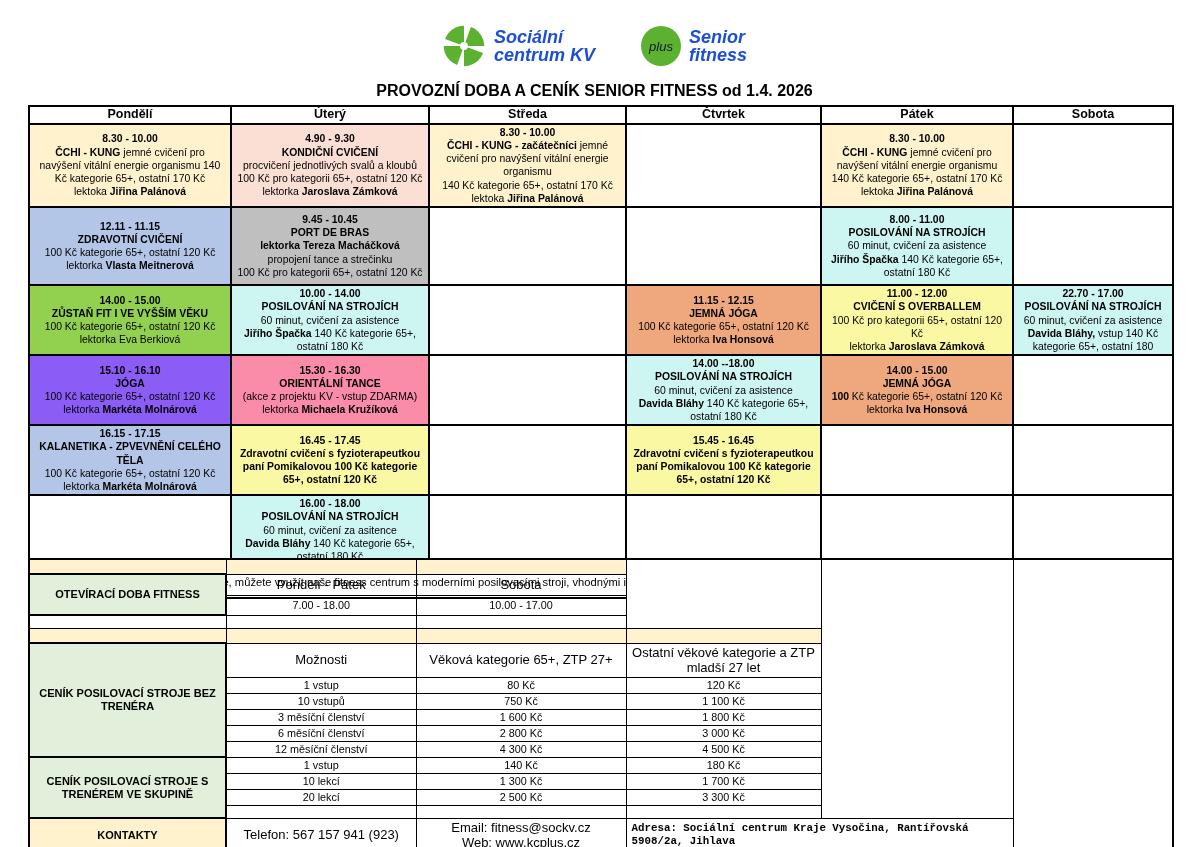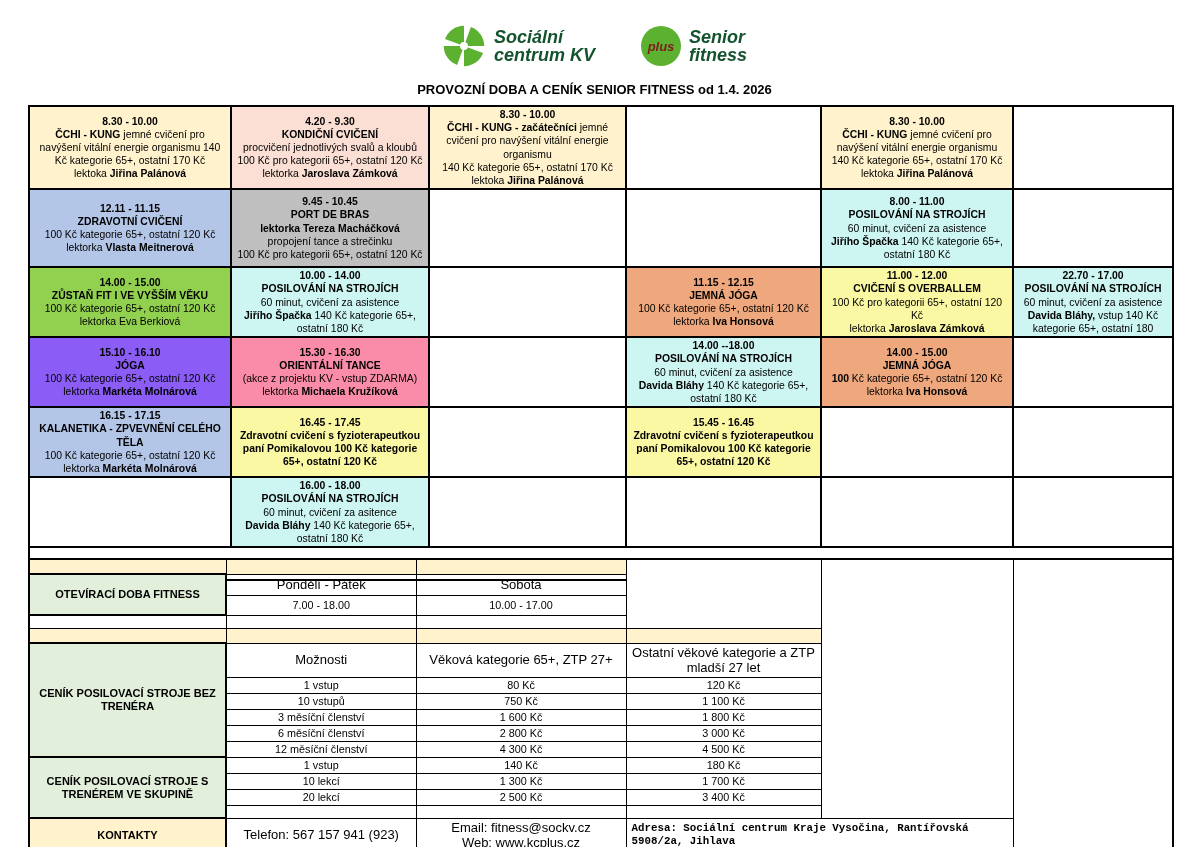--- a/index.html
+++ b/index.html
@@ -1,24 +1,24 @@
 <!DOCTYPE html>
 <html><head>
 <meta charset="utf-8">
 <style>
   html,body{margin:0;padding:0;background:#fff;}
   #page{position:relative;width:1189px;height:847px;background:#fff;
         font-family:"Liberation Sans","DejaVu Sans",sans-serif;color:#000;}
   
   #brand{position:absolute;top:24px;left:0;width:1189px;display:flex;justify-content:center;gap:46px;align-items:center;}
   .logo{display:flex;align-items:center;gap:8px;}
-  .logo-text{font-style:italic;font-weight:bold;color:#14532d;font-size:18px;line-height:1.02;}
-  .plus-badge{width:40px;height:40px;border-radius:50%;background:#5CB130;color:#7f1d1d;
-              display:flex;align-items:center;justify-content:center;font-style:italic;font-weight:bold;font-size:13px;}
-  #title{position:absolute;top:82px;left:0;width:1189px;text-align:center;font-weight:bold;font-size:13px;}
+  .logo-text{font-style:italic;font-weight:bold;color:#1d4ed8;font-size:18px;line-height:1.02;}
+  .plus-badge{width:40px;height:40px;border-radius:50%;background:#5CB130;color:#0f172a;
+              display:flex;align-items:center;justify-content:center;font-style:italic;font-weight:normal;font-size:13px;}
+  #title{position:absolute;top:82px;left:0;width:1189px;text-align:center;font-weight:bold;font-size:16px;}
   
   table{border-collapse:collapse;table-layout:fixed;}
   #sched{position:absolute;left:28px;top:105px;width:1144px;}
   #sched td{border:2px solid #000;text-align:center;vertical-align:middle;
             font-size:10.4px;line-height:1.27;padding:1px 3px;overflow:hidden;}
   #sched tr.h td{font-weight:bold;font-size:12.5px;padding:0;}
   .b{font-weight:bold;}
   .ln{margin:0;}
   
   .c-yel{background:#FFF2CC;} .c-peach{background:#FBDFD4;} .c-peri{background:#B4C6E7;}
@@ -70,29 +70,37 @@
   <table id="sched">
     <colgroup>
         <col style="width:202px">
         <col style="width:198px">
         <col style="width:197px">
         <col style="width:195px">
         <col style="width:192px">
         <col style="width:160px">
       </colgroup>
     <tbody>
+        <tr class="h" style="height:17px">
+      <td>Pondělí</td>
+      <td>Úterý</td>
+      <td>Středa</td>
+      <td>Čtvrtek</td>
+      <td>Pátek</td>
+      <td>Sobota</td>
+    </tr>
 
     <tr style="height:68px">
       <td class="c-yel">
         <div class="ln b">8.30 - 10.00</div>
         <div class="ln"><span class="b">ČCHI - KUNG</span><span>  jemné cvičení pro navýšení vitální energie organismu 140 Kč kategorie 65+, ostatní 170 Kč</span></div>
         <div class="ln"><span>lektoka </span><span class="b">Jiřina Palánová</span></div>
       </td>
       <td class="c-peach">
-        <div class="ln b">4.20 - 9.30</div>
+        <div class="ln b">4.90 - 9.30</div>
         <div class="ln b">KONDIČNÍ CVIČENÍ</div>
         <div class="ln">procvičení jednotlivých svalů a kloubů</div>
         <div class="ln">100 Kč pro kategorii 65+, ostatní 120 Kč</div>
         <div class="ln"><span>lektorka </span><span class="b">Jaroslava Zámková</span></div>
       </td>
       <td class="c-yel">
         <div class="ln b">8.30 - 10.00</div>
         <div class="ln"><span class="b">ČCHI - KUNG - začátečníci</span><span>  jemné cvičení pro navýšení vitální energie organismu</span></div>
         <div class="ln">140 Kč kategorie 65+, ostatní 170 Kč</div>
         <div class="ln"><span>lektoka </span><span class="b">Jiřina Palánová</span></div>
@@ -313,21 +321,21 @@
       <td>180 Kč</td>
     </tr>
     <tr style="height:16px">
       <td>10 lekcí</td>
       <td>1 300 Kč</td>
       <td>1 700 Kč</td>
     </tr>
     <tr style="height:16px">
       <td>20 lekcí</td>
       <td>2 500 Kč</td>
-      <td>3 400 Kč</td>
+      <td>3 300 Kč</td>
     </tr>
     <tr style="height:13px">
       <td class="blank"></td>
       <td class="blank"></td>
       <td class="blank"></td>
     </tr>
     <tr style="height:34px">
       <td class="lab c-yel">KONTAKTY</td>
       <td class="hd">Telefon: 567 157 941 (923)</td>
       <td class="hd">

